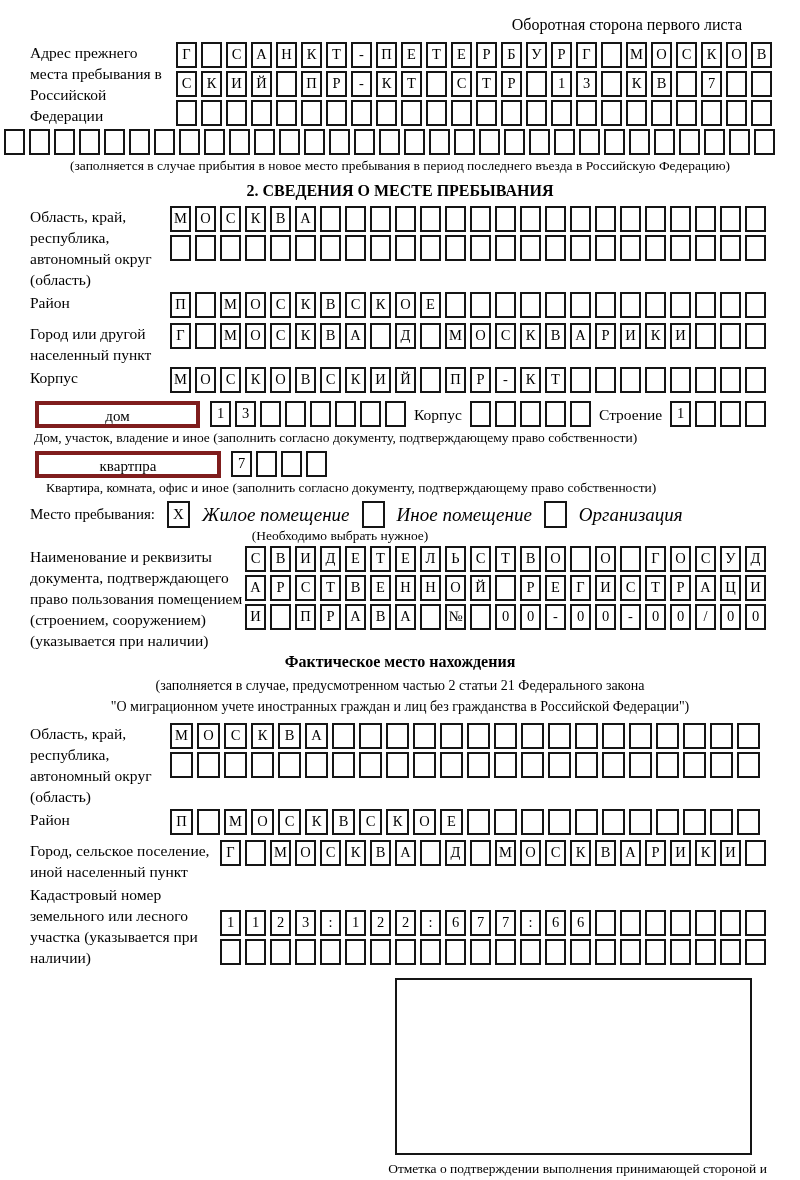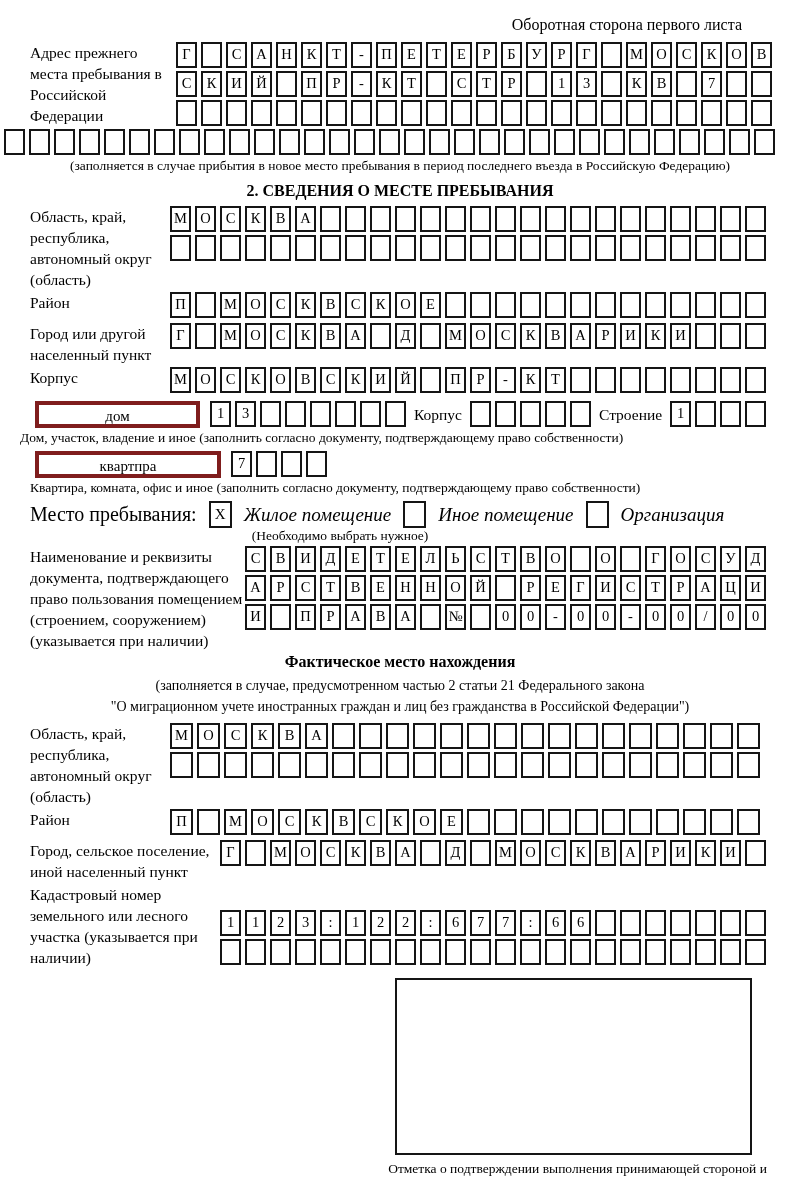--- a/index.html
+++ b/index.html
@@ -35,21 +35,21 @@
     height:27px;line-height:23px;text-align:center;font-size:15px;
     margin-right:10px;vertical-align:top;
   }
   .dom-box{width:165px;margin-left:5px;}
   .kv-box{width:186px;margin-left:5px;}
   .checkbox{
     display:inline-block;box-sizing:border-box;width:23px;height:27px;
     border:2px solid #151515;text-align:center;line-height:23px;
     font-size:15px;vertical-align:top;
   }
-  .mesto-label{font-size:20px;line-height:27px;}
+  .mesto-label{font-size:15px;line-height:27px;}
   .opt-label{font-size:19px;line-height:27px;font-style:italic;}
   .notes{font-size:14px;text-align:center;margin-top:4px;line-height:21px;}
   .stamp-box{
     box-sizing:border-box;width:357px;height:177px;border:2px solid #151515;
     margin:10px 0 0 395px;
   }
   .stamp-caption{
     width:385px;margin:4px 0 0 385px;text-align:center;
     font-size:13.5px;line-height:20px;
   }
@@ -106,27 +106,27 @@
   </div>
 
   <div class="line">
     <span class="fillbox dom-box">дом</span>
     <span class="cellrow"><span class="cell">1</span><span class="cell">3</span><span class="cell"></span><span class="cell"></span><span class="cell"></span><span class="cell"></span><span class="cell"></span><span class="cell"></span></span>
     <span class="inline-label">Корпус</span>
     <span class="cellrow"><span class="cell"></span><span class="cell"></span><span class="cell"></span><span class="cell"></span><span class="cell"></span></span>
     <span class="inline-label">Строение</span>
     <span class="cellrow"><span class="cell">1</span><span class="cell"></span><span class="cell"></span><span class="cell"></span></span>
   </div>
-  <div class="caption" style="padding-left:20px;">Дом, участок, владение и иное (заполнить согласно документу, подтверждающему право собственности)</div>
+  <div class="caption" style="padding-left:34px;">Дом, участок, владение и иное (заполнить согласно документу, подтверждающему право собственности)</div>
 
   <div class="line">
     <span class="fillbox kv-box">квартпра</span>
     <span class="cellrow"><span class="cell">7</span><span class="cell"></span><span class="cell"></span><span class="cell"></span></span>
   </div>
-  <div class="caption" style="padding-left:30px;">Квартира, комната, офис и иное (заполнить согласно документу, подтверждающему право собственности)</div>
+  <div class="caption" style="padding-left:46px;">Квартира, комната, офис и иное (заполнить согласно документу, подтверждающему право собственности)</div>
 
   <div class="line" style="gap:12px;">
     <span class="mesto-label">Место пребывания:</span>
     <span class="checkbox">X</span>
     <span class="opt-label">Жилое помещение</span>
     <span class="checkbox"></span>
     <span class="opt-label">Иное помещение</span>
     <span class="checkbox"></span>
     <span class="opt-label">Организация</span>
   </div>

